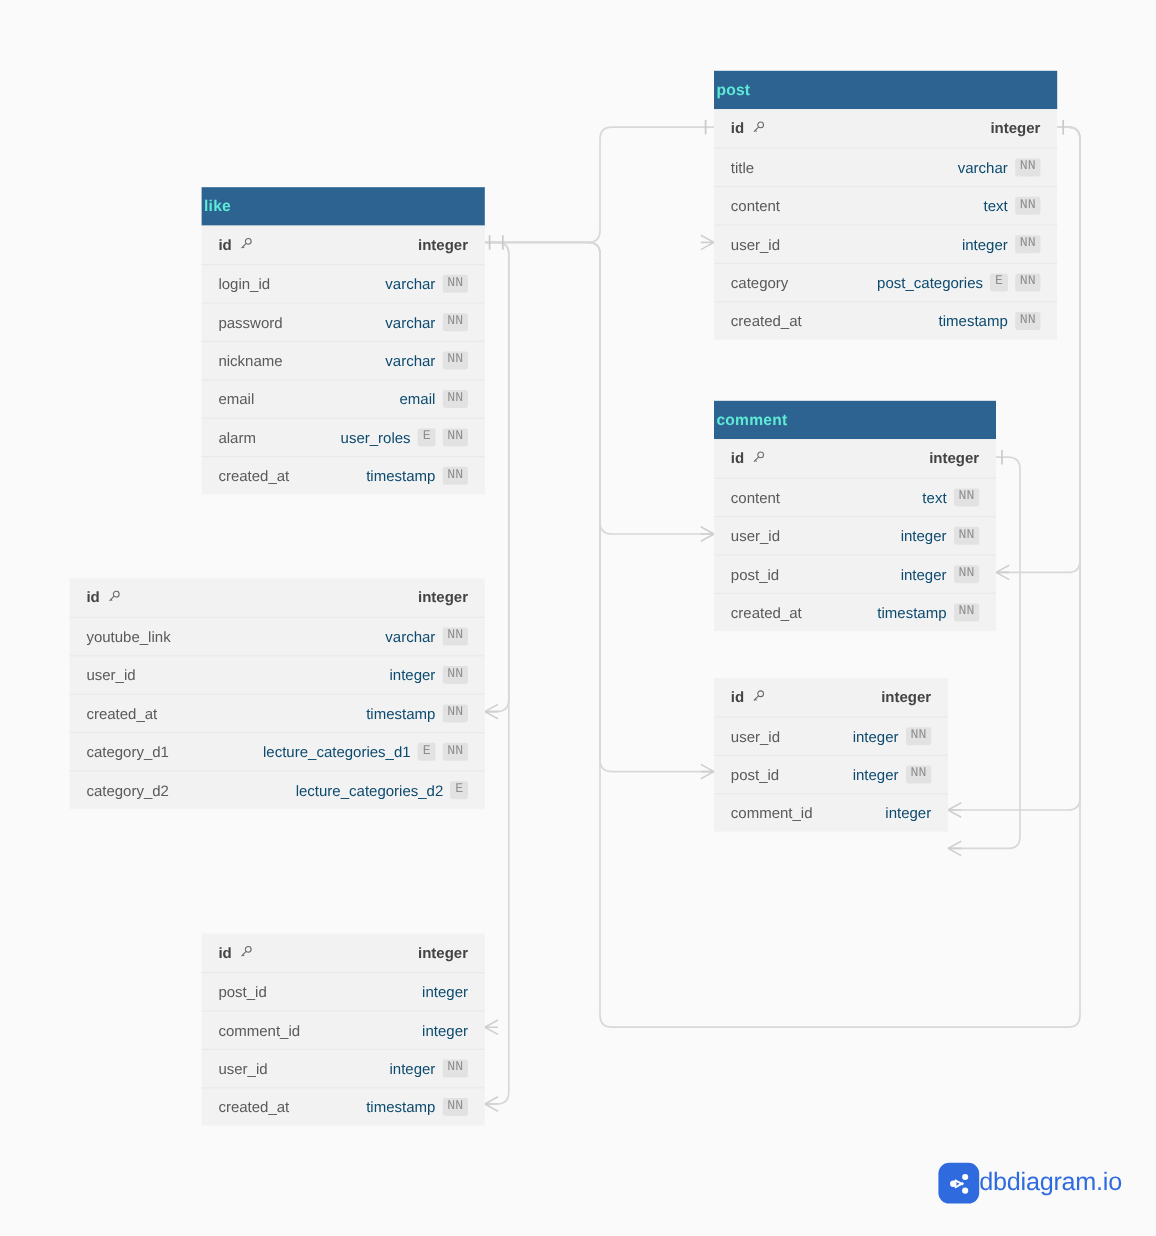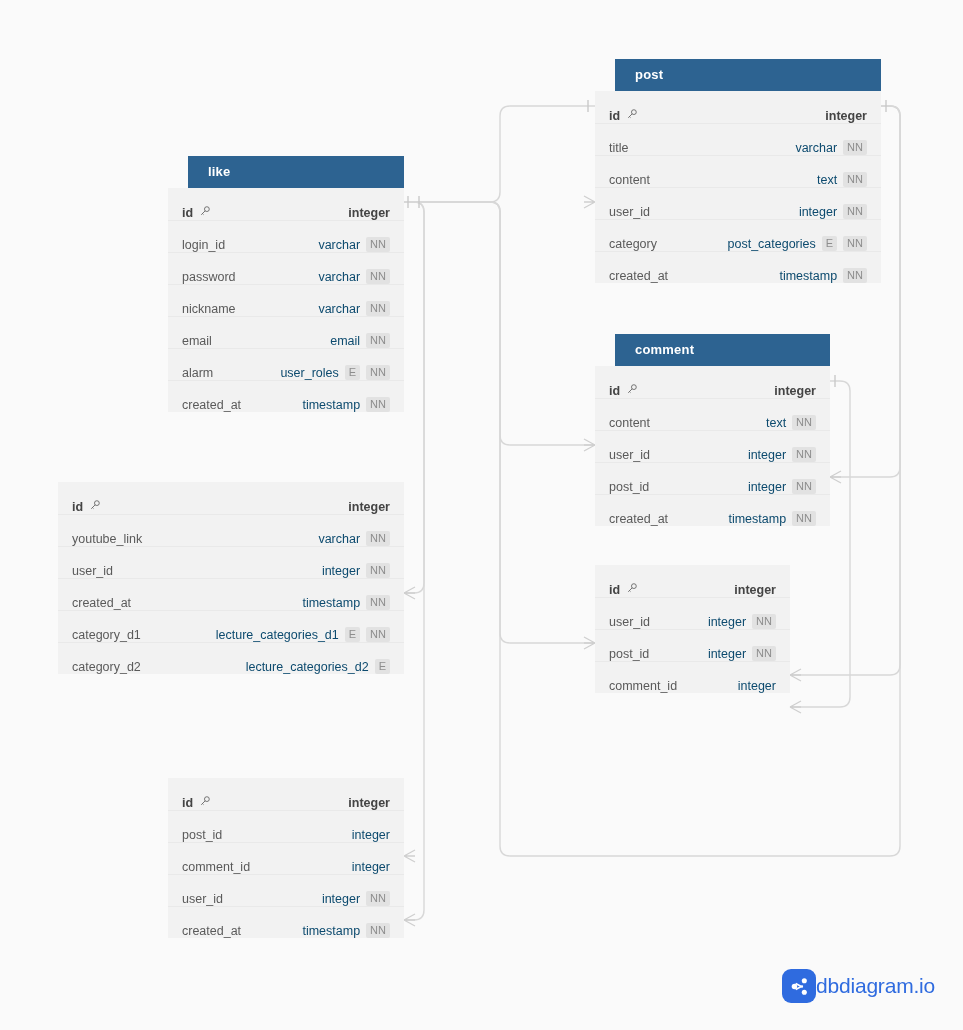--- a/index.html
+++ b/index.html
@@ -8,44 +8,43 @@
     background:#fafafa;
     font-family:"Liberation Sans","DejaVu Sans",sans-serif;
     position:relative;overflow:hidden;
     -webkit-font-smoothing:antialiased;
   }
   #canvas{position:absolute;inset:0;}
   #edges{position:absolute;left:0;top:0;width:963px;height:1030px;pointer-events:none;}
 
   .table{position:absolute;box-sizing:border-box;}
   .t-header{
-    background:#2d6391;color:#ffffff;
+    background:#2d6391;color:#5eead4;
     font-size:13px;font-weight:bold;
     height:32px;line-height:32px;
-    padding:0 20px;box-sizing:border-box;
+    padding:0 2px;box-sizing:border-box;
     letter-spacing:.2px;
-    margin-left:20px;
   }
   .t-body{background:#f2f2f2;}
   .row{
-    height:32px;display:flex;align-items:flex-end;
+    height:32px;display:flex;align-items:center;
     padding:0 14px;box-sizing:border-box;
     border-top:1px solid #e9e9e9;
     font-size:12.5px;color:#5a5a5a;
   }
   .row:first-child{border-top:none;}
   .row.pk .fname,.row.pk .ftype{color:#444;font-weight:bold;}
   .fname{flex:0 0 auto;white-space:nowrap;}
   .spacer{flex:1 1 auto;}
   .ftype{color:#0c4a6e;white-space:nowrap;}
   .badge{
     display:inline-block;background:#e2e2e2;color:#8d8d8d;
     font-size:11px;line-height:15px;height:15px;
     padding:0 4px;margin-left:6px;border-radius:2px;
-    white-space:nowrap;vertical-align:middle;
+    white-space:nowrap;vertical-align:middle;font-family:Liberation Mono, monospace;
   }
   .keyicon{display:inline-block;margin-left:6px;vertical-align:-2px;}
 
   
   #logo{position:absolute;left:782px;top:969px;display:flex;align-items:center;}
   .logo-mark{
     width:34px;height:34px;border-radius:9px;background:#2f6bdf;
     display:flex;align-items:center;justify-content:center;
   }
   .logo-text{font-size:21px;color:#2f6bdf;letter-spacing:-.2px;}

